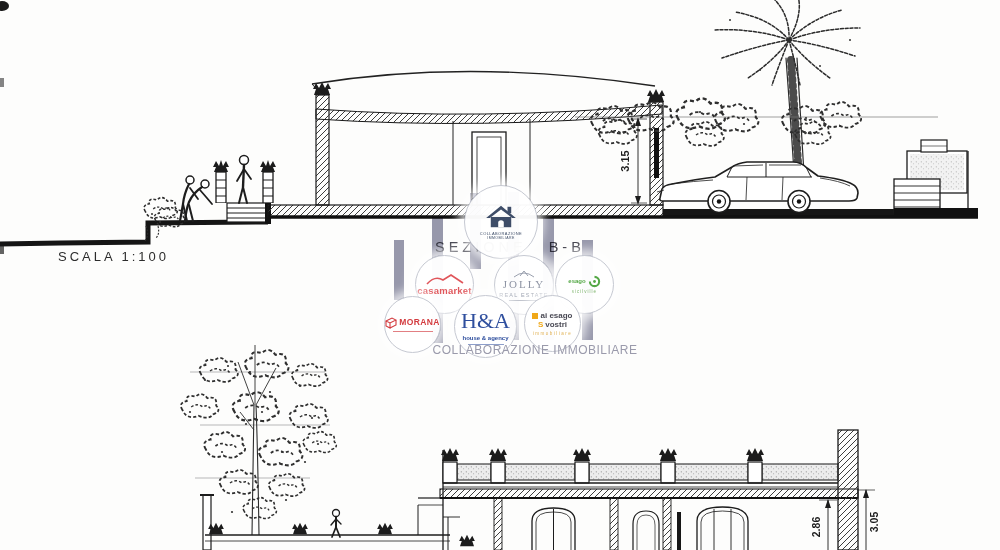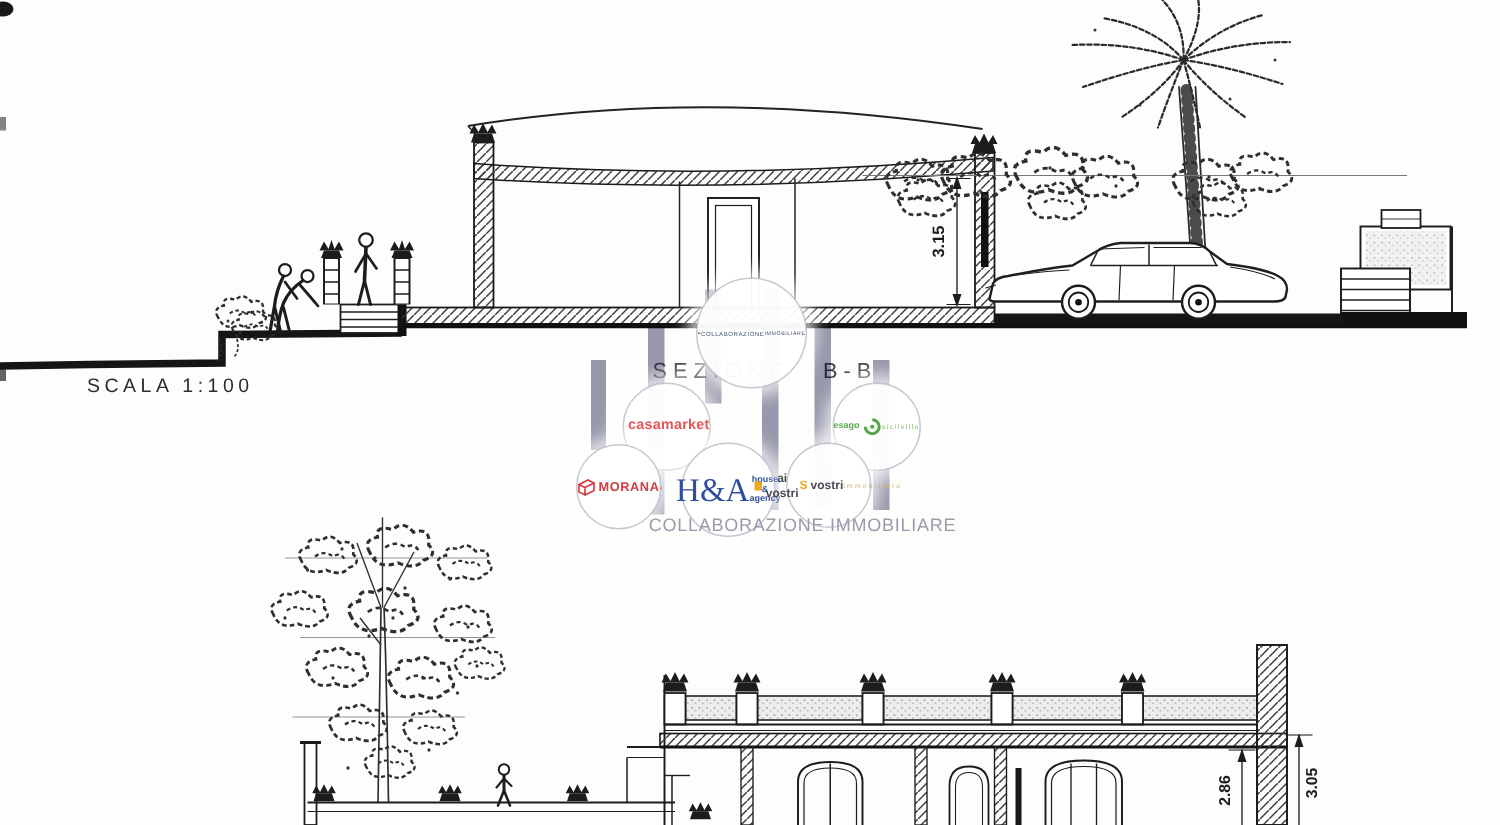--- a/index.html
+++ b/index.html
@@ -3,22 +3,22 @@
 <meta charset="utf-8">
 <style>
   html,body{margin:0;padding:0;background:#e9e9e9;}
   .stage{position:relative;width:1000px;height:550px;background:#fdfdfc;overflow:hidden;
          font-family:"Liberation Sans",sans-serif;padding-left:36px;}
   .stage svg.drawing{position:absolute;left:0;top:0;z-index:1;}
   
   .bar{position:absolute;background:#8f90a6;mix-blend-mode:multiply;opacity:.92;z-index:2;}
   .wm-circle{position:absolute;border-radius:50%;background:rgba(255,255,255,.97);
              border:1.5px solid #c6c9d2;box-shadow:0 0 10px 6px rgba(255,255,255,.7);
-             display:flex;flex-direction:row;align-items:center;justify-content:center;
-             text-align:center;z-index:3;line-height:1.15;}
+             display:flex;flex-direction:column;align-items:center;justify-content:center;
+             text-align:left;z-index:3;line-height:1.15;}
   .wm-title{position:absolute;left:370px;top:343px;width:330px;z-index:3;text-align:center;
             font-size:12px;letter-spacing:.5px;color:#9a9aab;font-weight:400;}
   .cl-line1{font-size:4px;letter-spacing:.4px;color:#3e4d68;margin-top:2px;}
   .cl-line2{font-size:3.5px;letter-spacing:.4px;color:#3e4d68;}
   .cm-text{font-size:9.5px;font-weight:bold;color:#e0555a;letter-spacing:.2px;}
   .jolly-1{font-family:"Liberation Serif",serif;font-size:11px;color:#8d93a3;letter-spacing:2px;}
   .jolly-2{font-size:5.5px;color:#9aa0ae;letter-spacing:1.2px;margin-top:1px;}
   .thin-line{height:1px;background:#b8bcc6;width:30px;margin-top:2px;}
   .esago-row{display:flex;align-items:center;gap:2px;}
   .esago-1{font-size:6px;font-weight:bold;color:#55a847;}
@@ -349,20 +349,28 @@
   <div class="cl-line2">IMMOBILIARE</div>
 </div>
 
 <div class="wm-circle" style="left:415px;top:255px;width:57px;height:57px">
   <svg width="40" height="13" viewBox="0 0 40 13">
     <path d="M2,11 Q10,2 18,7 L26,2 L38,10" stroke="#e0555a" stroke-width="1.6" fill="none"></path>
   </svg>
   <div class="cm-text">casamarket</div>
 </div>
 
+<div class="wm-circle" style="left:494px;top:255px;width:58px;height:58px">
+  <svg width="26" height="9" viewBox="0 0 26 9">
+    <path d="M3,8 Q13,0 23,8 M9,7 L13,2 L17,7" stroke="#9aa0ae" stroke-width="1" fill="none"></path>
+  </svg>
+  <div class="jolly-1">JOLLY</div>
+  <div class="jolly-2">REAL ESTATE</div>
+  <div class="thin-line"></div>
+</div>
 
 <div class="wm-circle" style="left:555px;top:255px;width:57px;height:57px">
   <div class="esago-row">
     <span class="esago-1">esago</span>
     <svg width="13" height="13" viewBox="0 0 14 14">
       <path d="M7,2 A5,5 0 1 1 2,7" stroke="#55a847" stroke-width="2.2" fill="none"></path>
       <circle cx="7" cy="7" r="1.5" fill="#55a847"></circle>
     </svg>
   </div>
   <div class="esago-2">sicilville</div>
@@ -380,21 +388,21 @@
 
 <div class="wm-circle" style="left:454px;top:295px;width:61px;height:61px">
   <div class="ha-1">H&amp;A</div>
   <div class="ha-2">house &amp; agency</div>
   <div class="blue-line"></div>
 </div>
 
 <div class="wm-circle" style="left:524px;top:295px;width:55px;height:55px">
   <div class="avs-row">
     <span class="avs-sq"></span>
-    <span>ai vostri</span>
+    <span>ai esago</span>
   </div>
   <div class="avs-row">
     <span class="avs-accent">S</span>
         <span>vostri</span>
   </div>
   <div class="avs-3">immobiliare</div>
 </div>
 
 <div class="wm-title">COLLABORAZIONE IMMOBILIARE</div>
 

